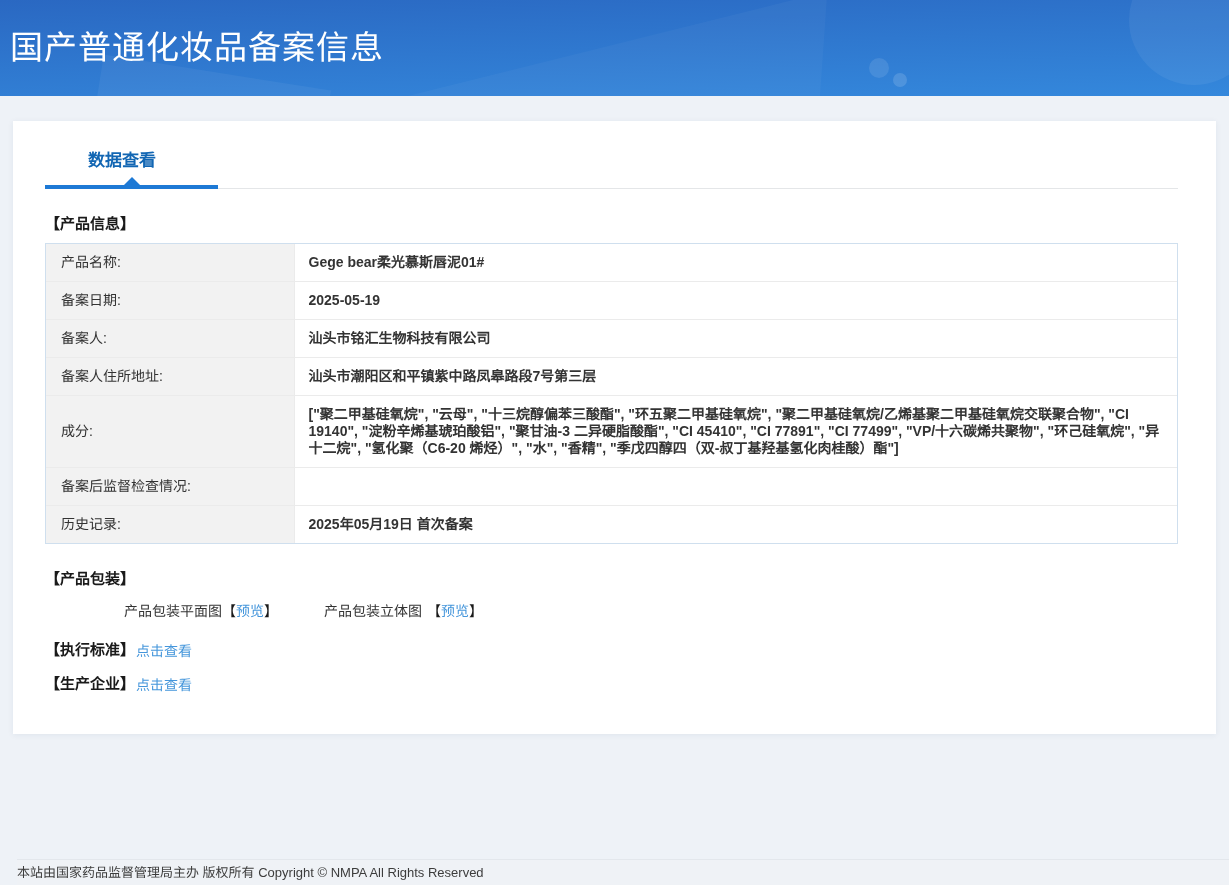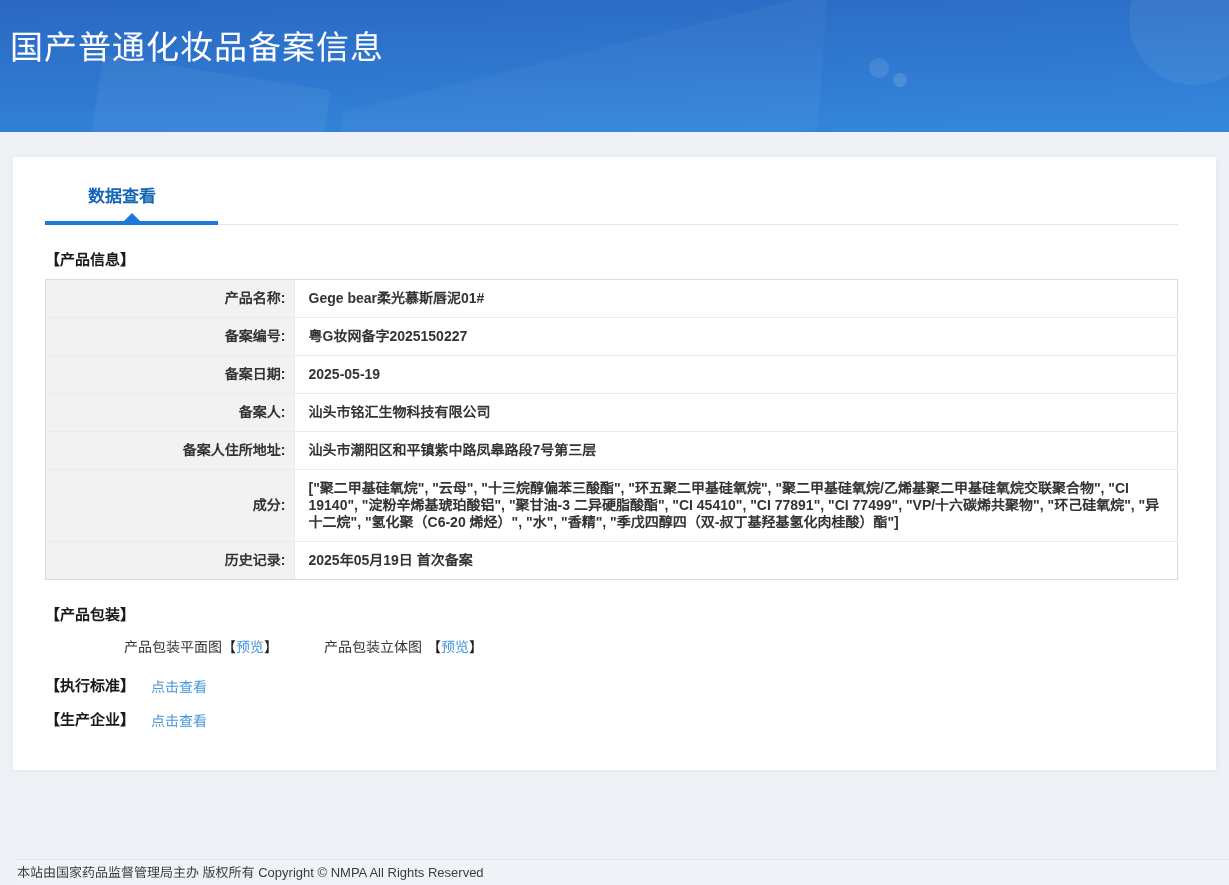--- a/index.html
+++ b/index.html
@@ -7,21 +7,21 @@
   body {
     width: 1229px; height: 885px;
     background: var(--page-bg, #eef2f7);
     font-family: "Liberation Sans", sans-serif;
     color: var(--text, #333);
     position: relative;
     overflow: hidden;
   }
   
   .hero {
-    height: 132px;
+    height: 96px;
     background: linear-gradient(178deg, var(--header-grad-top, #2a68c2) 0%, var(--header-grad-bottom, #3488dc) 100%);
     position: relative;
     overflow: hidden;
   }
   .hero h1 {
     margin: 0;
     padding: 21px 0 0 10px;
     font-size: 33px;
     font-weight: 500;
     letter-spacing: 1px;
@@ -74,39 +74,39 @@
   table.info-table { border-collapse: collapse; border: hidden; width: 100%; }
   .info-table th, .info-table td {
     border: 1px solid var(--table-border-inner, #ebebeb);
     font-size: 14px;
     line-height: 17px;
     vertical-align: middle;
   }
   .info-table th {
     width: 248px;
     background: var(--label-bg, #f2f2f2);
-    font-weight: bold;
-    text-align: right;
+    font-weight: normal;
+    text-align: left;
     padding: 10px 8px 10px 15px;
     color: #333;
     height: 19px;
   }
   .info-table td {
     padding: 10px 14px;
     color: #333;
     font-weight: bold;
   }
   
   .pkg-row { margin: 15px 0 12px 79px; font-size: 14px; color: #333; line-height: 17px; }
   .pkg-item.second { margin-left: 46px; }
   .bk { color: #1a1a1a; }
   .bk.gap { margin-left: 5px; }
   a.link { color: var(--link, #4596db); text-decoration: none; cursor: pointer; }
   
-  .std-row { margin-top: 20px; display: flex; align-items: center; gap: 16px; }
+  .std-row { margin-top: 20px; display: flex; align-items: center; gap: 1px; }
   .std-row + .std-row { margin-top: 14px; }
   .std-row a.link { font-size: 14px; }
   
   .footer {
     position: absolute;
     left: 17px; bottom: 0;
     width: 100%;
     height: 26px;
     line-height: 25px;
     background: var(--footer-bg, #eff2f6);
@@ -142,38 +142,38 @@
   <h2 class="section-title">【产品信息】</h2>
 
   <div class="table-wrap">
     <table class="info-table">
       <tbody>
         <tr>
           <th>产品名称:</th>
           <td>Gege bear柔光慕斯唇泥01#</td>
         </tr>
         <tr>
-          <th>备案编号:</th>
-          <td>粤G妆网备字2025150227</td>
-        </tr>
-        <tr>
           <th>备案日期:</th>
           <td>2025-05-19</td>
         </tr>
         <tr>
           <th>备案人:</th>
           <td>汕头市铭汇生物科技有限公司</td>
         </tr>
         <tr>
           <th>备案人住所地址:</th>
           <td>汕头市潮阳区和平镇紫中路凤皋路段7号第三层</td>
         </tr>
         <tr>
           <th>成分:</th>
           <td>["聚二甲基硅氧烷", "云母", "十三烷醇偏苯三酸酯", "环五聚二甲基硅氧烷", "聚二甲基硅氧烷/乙烯基聚二甲基硅氧烷交联聚合物", "CI 19140", "淀粉辛烯基琥珀酸铝", "聚甘油-3 二异硬脂酸酯", "CI 45410", "CI 77891", "CI 77499", "VP/十六碳烯共聚物", "环己硅氧烷", "异十二烷", "氢化聚（C6-20 烯烃）", "水", "香精", "季戊四醇四（双-叔丁基羟基氢化肉桂酸）酯"]</td>
+        </tr>
+        <tr>
+          <th>备案后监督检查情况:</th>
+          <td></td>
         </tr>
         <tr>
           <th>历史记录:</th>
           <td>2025年05月19日 首次备案</td>
         </tr>
       </tbody>
     </table>
   </div>
 
   <h2 class="section-title">【产品包装】</h2>

